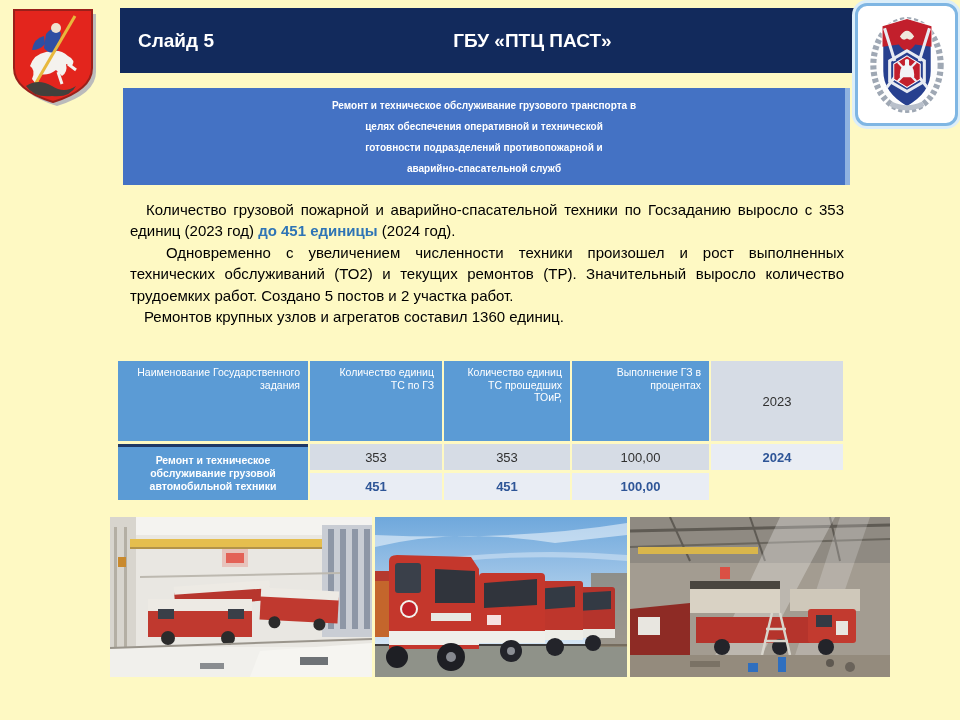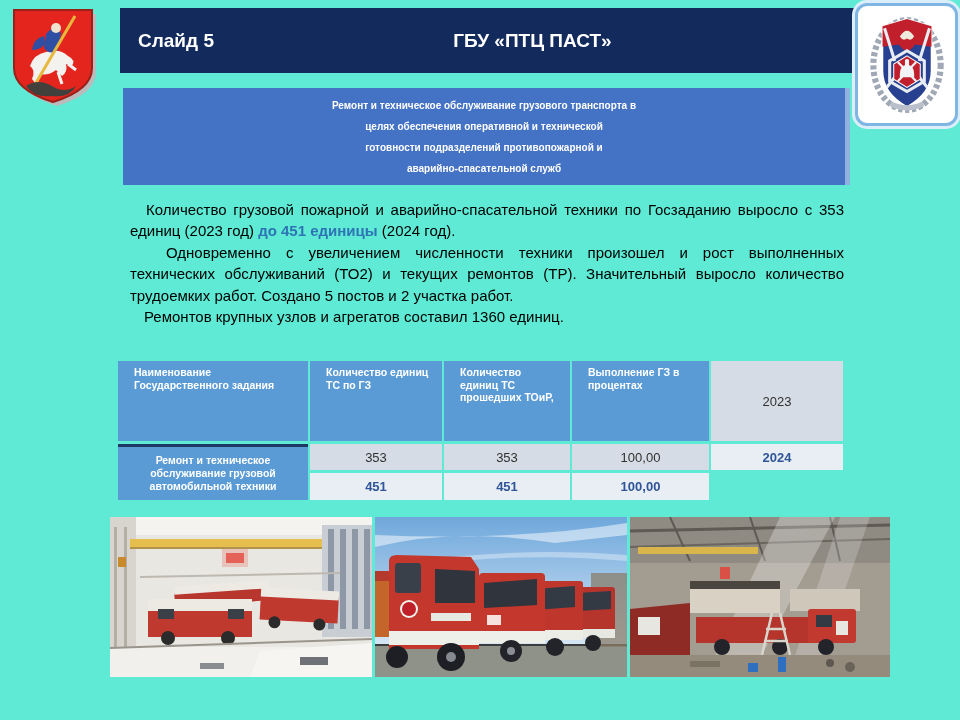--- a/index.html
+++ b/index.html
@@ -1,16 +1,16 @@
 <!DOCTYPE html>
 <html style="--navy: #122A5C; --title_blue: #4472C4; --table_header_blue: #5B9BD5; --row_odd_bg: #D6DCE5; --row_even_bg: #E9EDF4; --row_even_text: #2E5597; --emphasis_blue: #2E74B5; --label_border: #1F3864; --logo_border: #7FB6E3;"><head>
 <meta charset="utf-8">
 <style>
   html,body{margin:0;padding:0;background:#fff;}
-  .slide{position:relative;width:960px;height:720px;background:#5eead4;overflow:hidden;
+  .slide{position:relative;width:960px;height:720px;background:#fef9c3;overflow:hidden;
          font-family:"Liberation Sans", sans-serif;color:#000;}
 
   
   .topbar{position:absolute;left:120px;top:8px;width:735px;height:65px;
           background:var(--navy,#122A5C);display:flex;align-items:center;}
   .slide-num{position:absolute;left:18px;color:#fff;font-weight:bold;font-size:19px;}
   .org-title{position:absolute;left:calc(50% + 45px);transform:translateX(-50%);
              color:#fff;font-weight:bold;font-size:19px;white-space:nowrap;}
 
   
@@ -33,22 +33,22 @@
   .p-just{text-align:justify;}
   .ind1{text-indent:16px;}
   .ind2{text-indent:36px;}
   .ind3{text-indent:14px;}
   .em-blue{font-weight:bold;color:var(--emphasis_blue,#2E74B5);}
 
   
   .gz-table{position:absolute;left:118px;top:361px;display:grid;
             grid-template-columns:190px 132px 126px 137px 132px;
             grid-template-rows:80px 26px 27px;gap:3px 2px;}
-  .th{background:var(--table_header_blue,#5B9BD5);color:#fff;font-weight:bold;font-size:10.5px;
-      line-height:12.5px;text-align:left;padding:5px 8px 0 16px;box-sizing:border-box;}
+  .th{background:var(--table_header_blue,#5B9BD5);color:#fff;font-weight:normal;font-size:10.5px;
+      line-height:12.5px;text-align:right;padding:5px 8px 0 16px;box-sizing:border-box;}
   .label-cell{grid-row:2/4;background:var(--table_header_blue,#5B9BD5);color:#fff;font-weight:bold;
               font-size:10.5px;line-height:13px;text-align:center;display:flex;align-items:center;
               justify-content:center;padding:2px 14px;box-sizing:border-box;
               border-top:3px solid var(--label_border,#1F3864);}
   .td{display:flex;align-items:center;justify-content:center;font-size:13px;box-sizing:border-box;}
   .row-odd{background:var(--row_odd_bg,#D6DCE5);color:#303030;}
   .row-even{background:var(--row_even_bg,#E9EDF4);color:var(--row_even_text,#2E5597);font-weight:bold;}
 
   
   .photo{position:absolute;top:517px;height:160px;overflow:hidden;}

